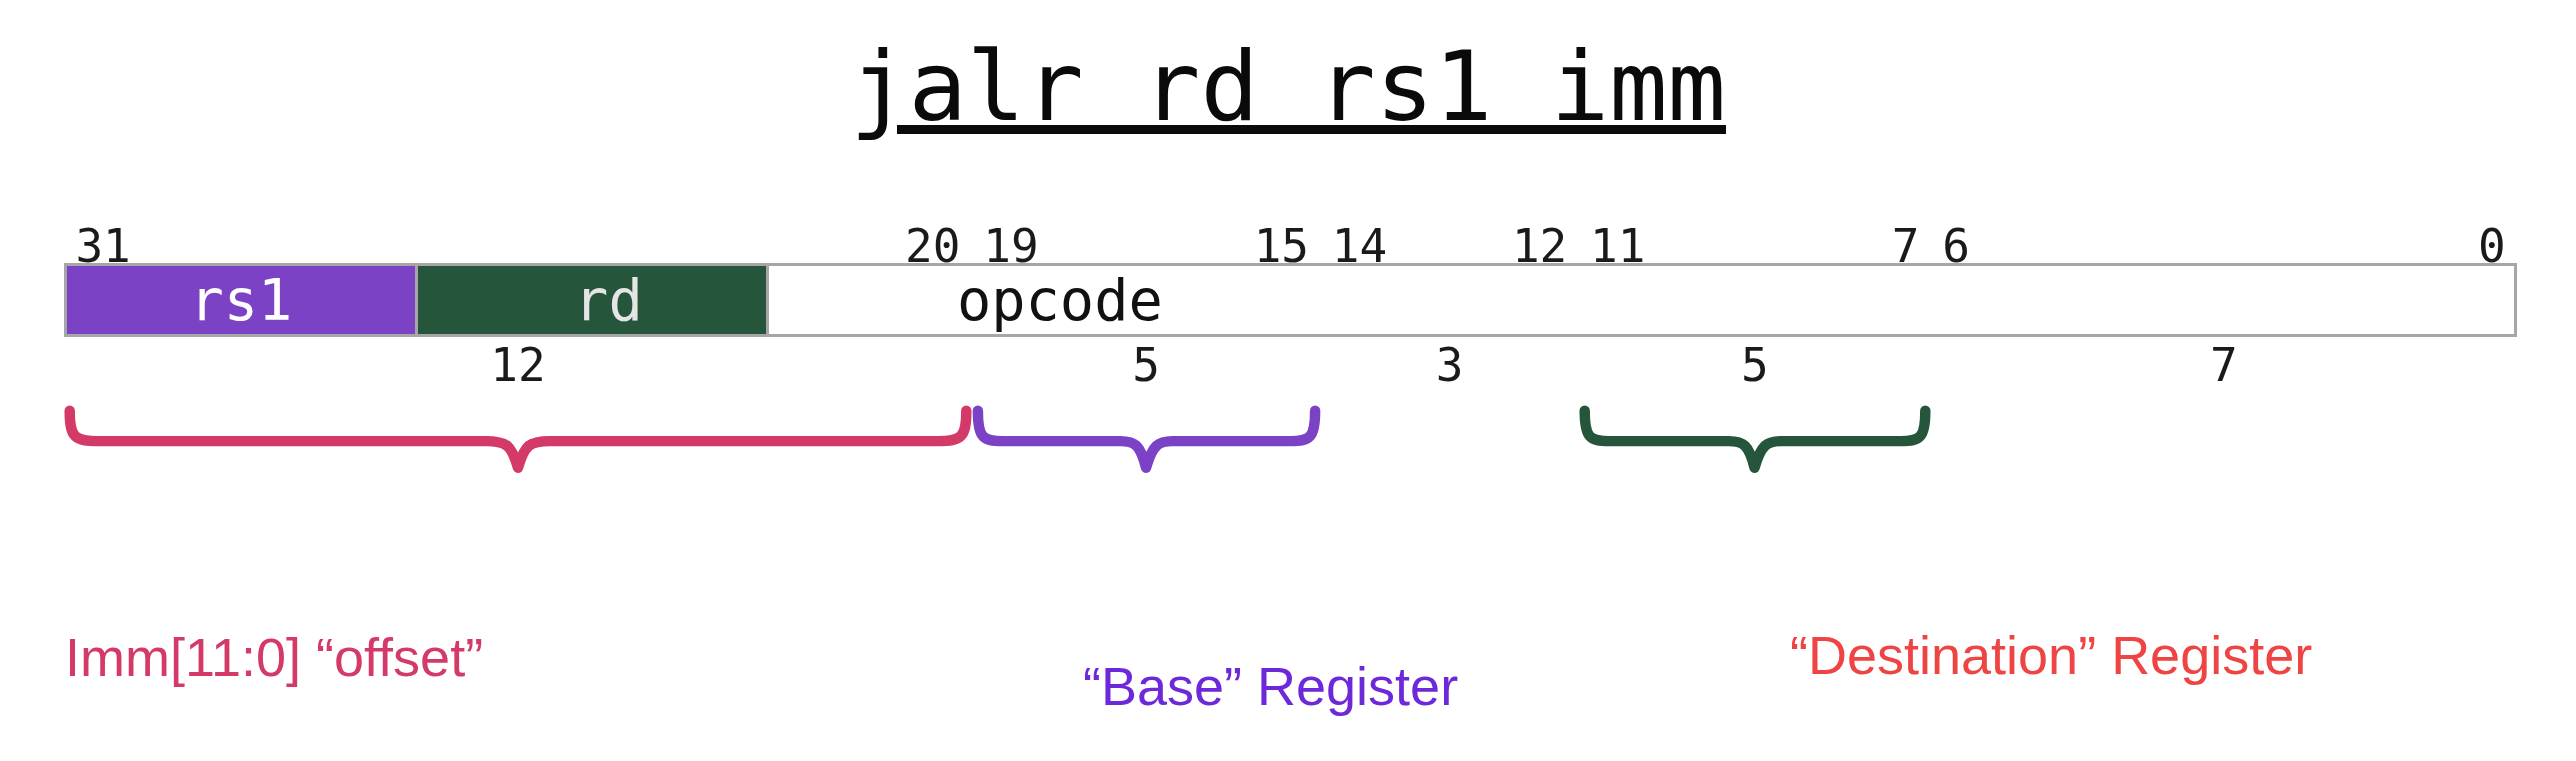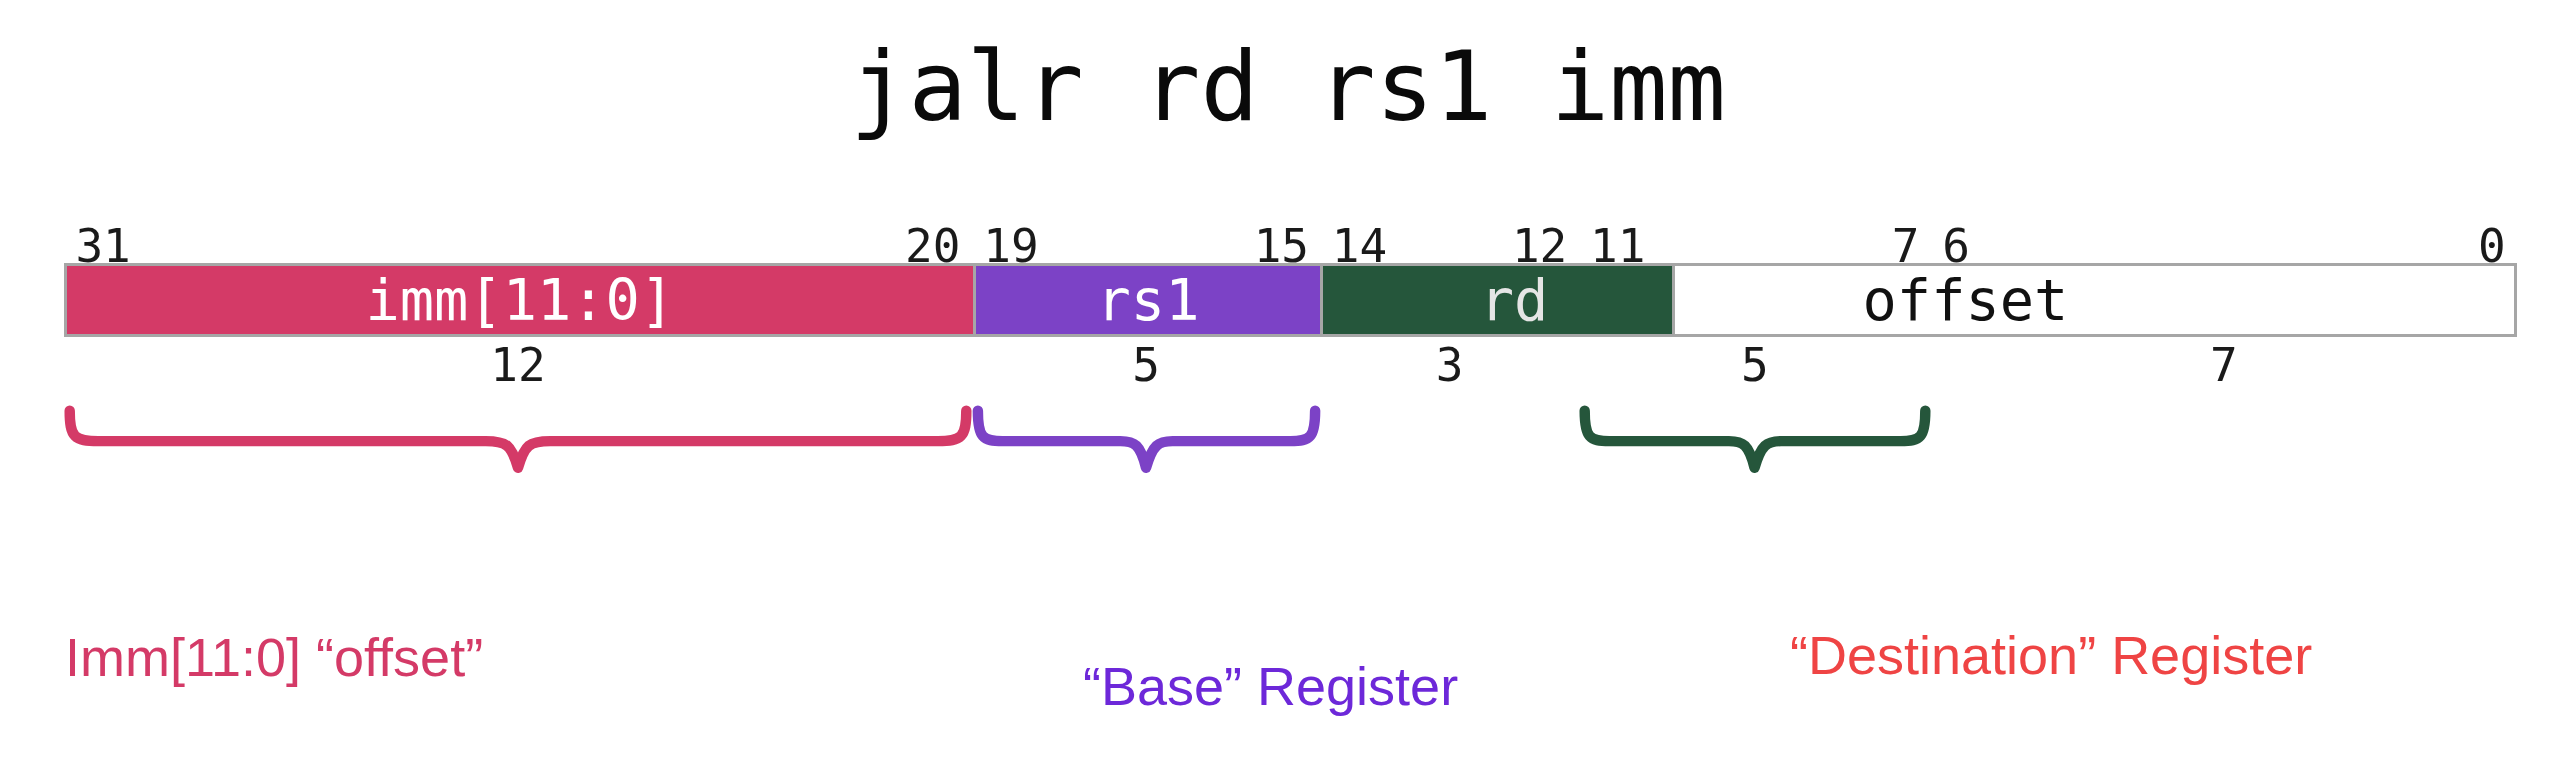--- a/index.html
+++ b/index.html
@@ -15,20 +15,21 @@
 
   .title {
     position: absolute;
     top: 28.5px; left: 0; width: 100%;
     text-align: center;
     font-family: "DejaVu Sans Mono", monospace;
     font-size: 97px;
     line-height: 1.2;
     color: #0a0a0a;
     white-space: pre;
+    text-decoration: underline;
   }
 
   
   .bits-row, .bar-row, .widths-row {
     position: absolute;
     left: 64px;
     width: 2453px;
     display: flex;
   }
   .bits-row   { top: 182px; height: 55px; align-items: center; margin-top: 36px; }
@@ -114,24 +115,23 @@
       <span>11</span>
       <span>7</span>
     </div>
     <div class="bits-cell col-4">
       <span>6</span>
       <span>0</span>
     </div>
   </div>
 
   <div class="bar-row">
-    <div class="field col-0" style="background-color: rgb(212, 58, 103); color: rgb(255, 255, 255);">imm[11:0]</div>
     <div class="field col-1" style="background-color: rgb(124, 66, 198); color: rgb(255, 255, 255);">rs1</div>
     <div class="field col-3" style="background-color: rgb(37, 86, 59); color: #e5e5e5; padding-left: 33px;">rd</div>
-    <div class="field col-4" style="background-color: rgb(255, 255, 255); color: rgb(17, 17, 17);">offset</div>
+    <div class="field col-4" style="background-color: rgb(255, 255, 255); color: rgb(17, 17, 17);">opcode</div>
   </div>
 
   <div class="widths-row">
     <div class="widths-cell col-0">12</div>
     <div class="widths-cell col-1">5</div>
     <div class="widths-cell col-2">3</div>
     <div class="widths-cell col-3">5</div>
     <div class="widths-cell col-4">7</div>
   </div>
 

